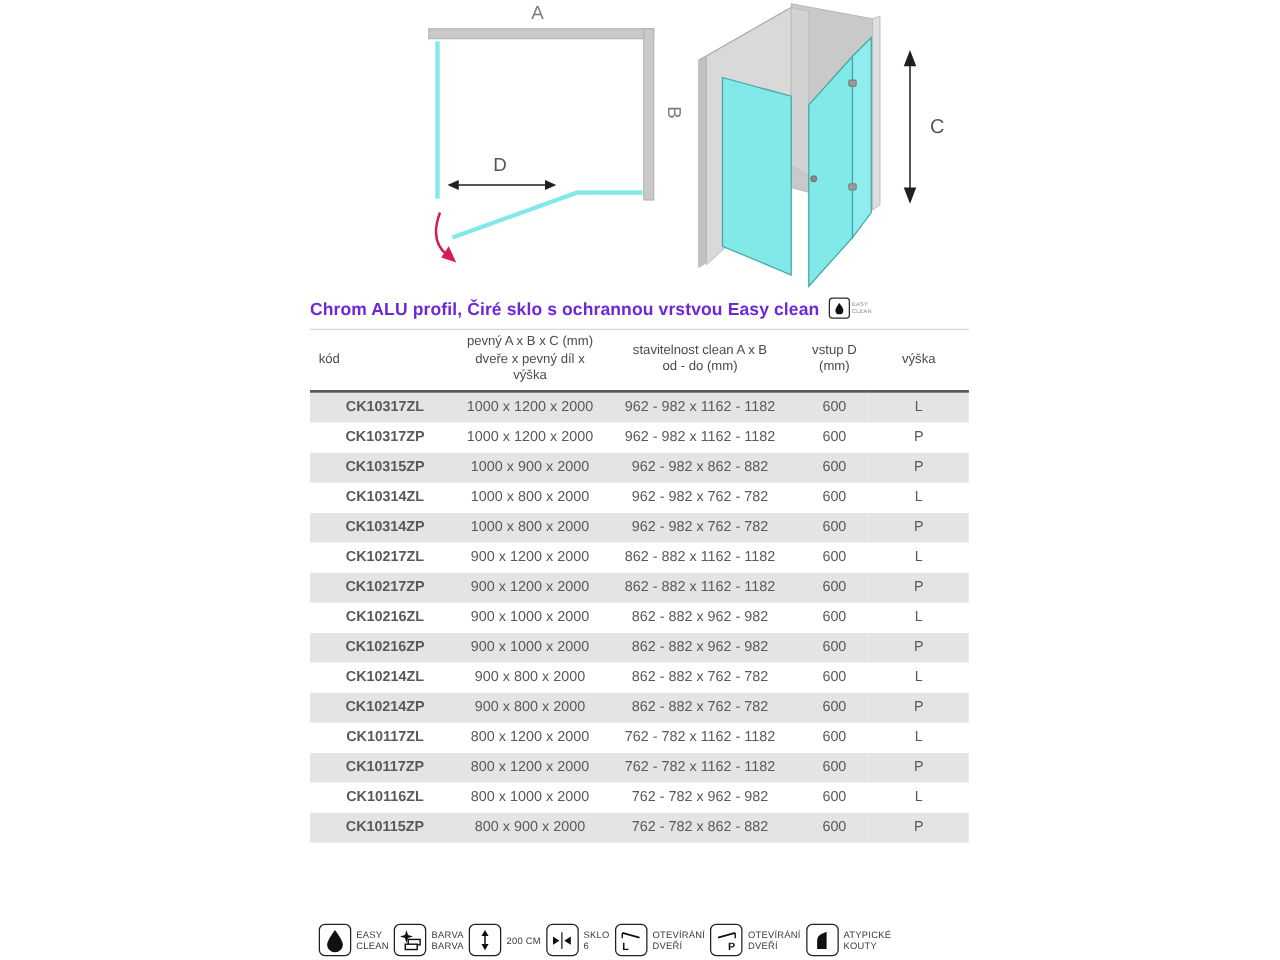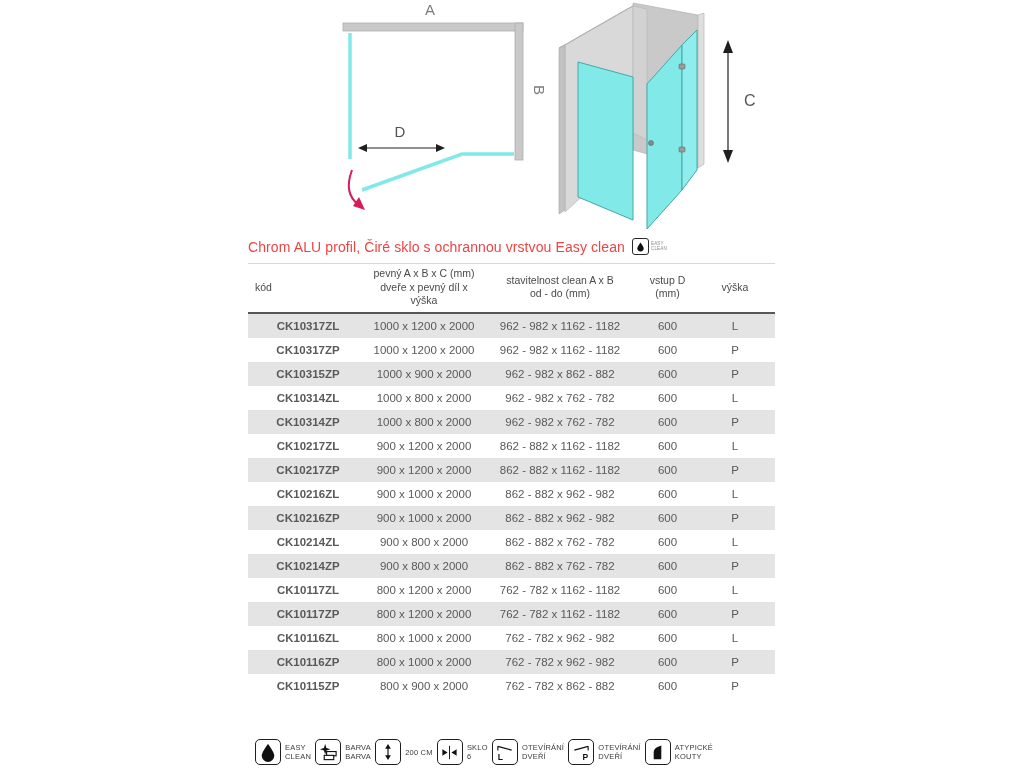--- a/index.html
+++ b/index.html
@@ -6,21 +6,21 @@
   .page{position:relative;width:1024px;height:768px;background:#ffffff;overflow:hidden;
         font-family:"Liberation Sans",sans-serif;-webkit-font-smoothing:antialiased;}
 
   
   .diagram{position:absolute;}
   #topview{left:330px;top:0;}
   #isoview{left:552px;top:0;}
 
   
   .title-row{position:absolute;left:248px;top:238px;width:560px;display:flex;align-items:center;gap:7px;}
-  .title{font-size:14px;font-weight:normal;color:#ef4444;letter-spacing:0.1px;}
+  .title{font-size:14px;font-weight:bold;color:#6d28d9;letter-spacing:0.1px;}
   .title-badge{display:flex;align-items:center;gap:2px;}
   .title-badge .mini-box{width:15px;height:15px;border:1px solid #2a2a2a;border-radius:3px;
         display:flex;align-items:center;justify-content:center;background:#fff;}
   .title-badge .mini-txt{font-size:4.5px;line-height:1.1;color:#8a8a8a;letter-spacing:0.2px;}
 
   
   table.spec{position:absolute;left:248px;top:263px;width:527px;border-collapse:collapse;table-layout:fixed;}
   table.spec col.c-code{width:120px;}
   table.spec col.c-size{width:112px;}
   table.spec col.c-adj{width:160px;}
@@ -246,27 +246,20 @@
     </tr>
 
     <tr>
       <td class="cell-code"><span>CK10116ZL</span></td>
       <td>800 x 1000 x 2000</td>
       <td>762 - 782 x 962 - 982</td>
       <td>600</td>
       <td>L</td>
     </tr>
 
-    <tr>
-      <td class="cell-code"><span>CK10116ZP</span></td>
-      <td>800 x 1000 x 2000</td>
-      <td>762 - 782 x 962 - 982</td>
-      <td>600</td>
-      <td>P</td>
-    </tr>
 
 
     <tr>
       <td class="cell-code"><span>CK10115ZP</span></td>
       <td>800 x 900 x 2000</td>
       <td>762 - 782 x 862 - 882</td>
       <td>600</td>
       <td>P</td>
     </tr>
   </tbody>

